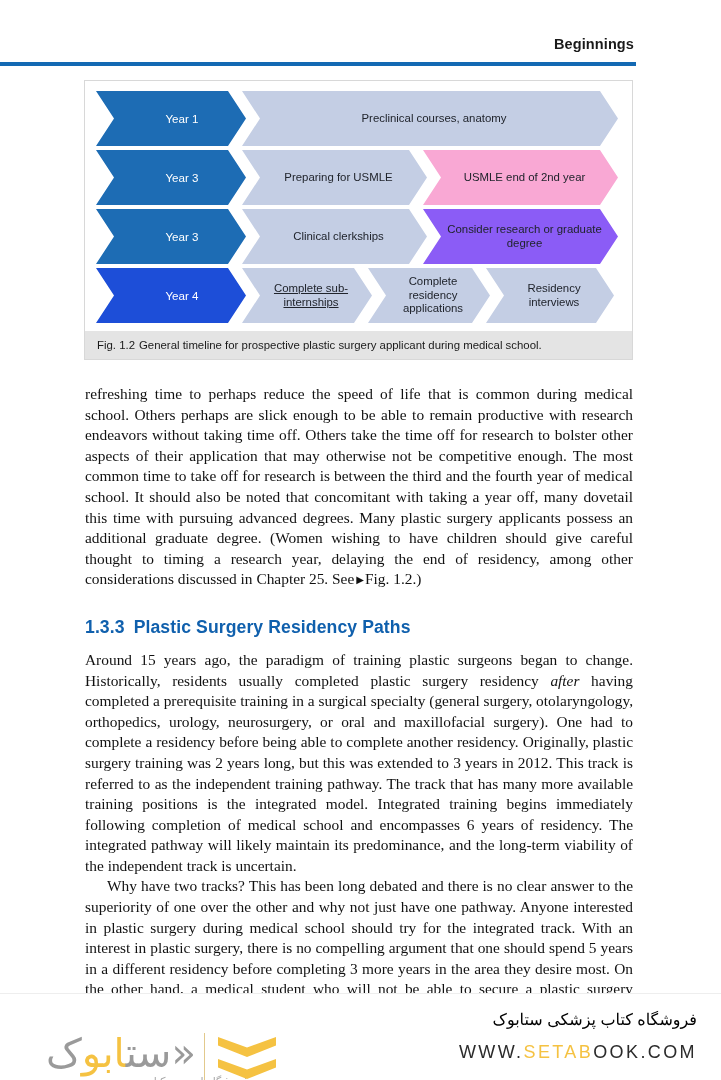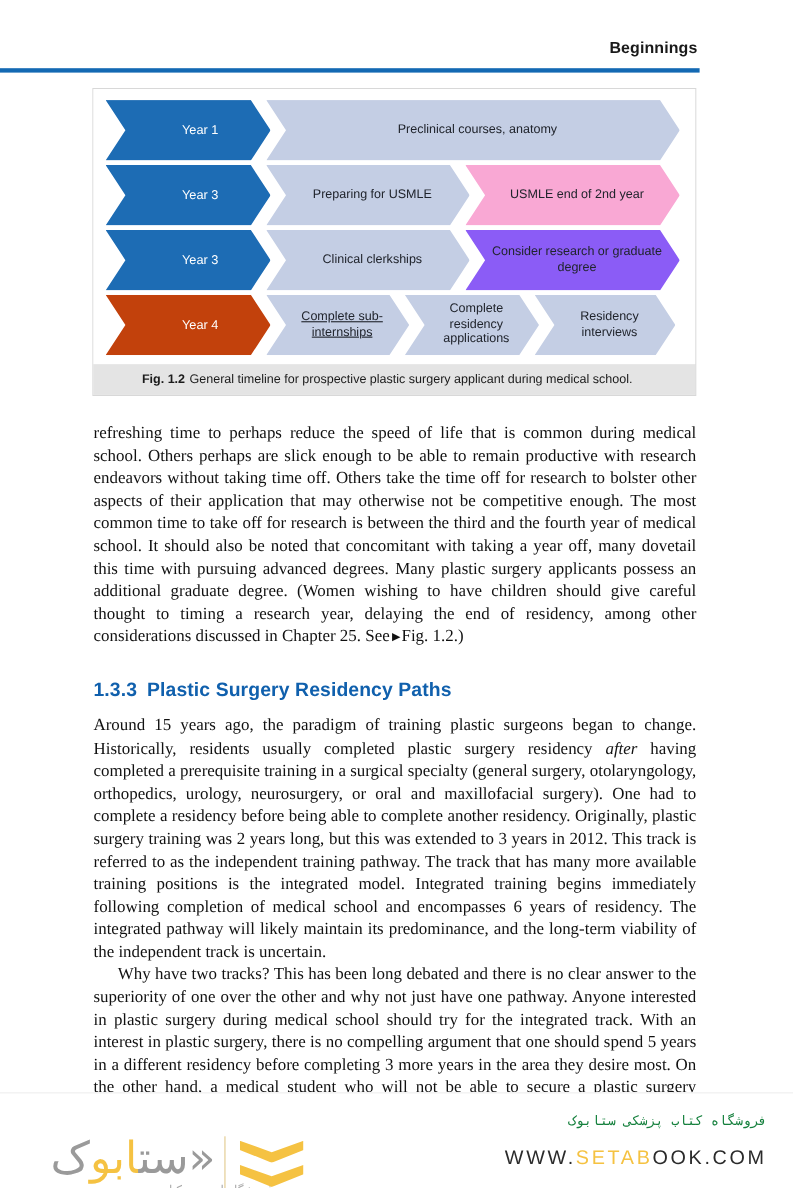--- a/index.html
+++ b/index.html
@@ -100,23 +100,22 @@
   
   #figure-caption {
     background: #e4e4e4;
     padding: 7px 10px 7px 12px;
     font-family: "Liberation Sans", sans-serif;
     font-size: 11.4px;
     color: #1a1a1a;
     line-height: 14px;
   }
   #figure-caption .fig-num {
-    font-weight: bold;
+    font-weight: normal;
     margin-right: 4px;
-    margin-left: 32px;
   }
 
   
   #body-column {
     position: absolute;
     left: 85px;
     top: 384px;
     width: 548px;
   }
   p.body {
@@ -216,23 +215,23 @@
   #brand-logo .chevmark i.c2 { top: 22px; }
 
   #brand-text {
     position: absolute;
     right: 24px;
     top: 14px;
     text-align: right;
     width: 420px;
   }
   #brand-text .fa-line {
-    font-family: Liberation Mono, monospace;
-    font-size: 12px;
-    color: #15803d;
+    font-family: Liberation Sans, sans-serif;
+    font-size: 16px;
+    color: #000000;
     direction: rtl;
     line-height: 24px;
     white-space: nowrap;
   }
   #brand-text .url-line {
     font-family: Liberation Sans, sans-serif;
     font-size: 18px;
     letter-spacing: 2.4px;
     color: #2b2b2b;
     line-height: 34px;
@@ -275,21 +274,21 @@
           <span>Year 3</span>
         </div>
         <div class="chev step" style="background: rgb(196, 206, 228); flex: 0 0 185px;">
           <span>Clinical clerkships</span>
         </div>
         <div class="chev step" style="background: #8b5cf6; flex: 0 0 195px;">
           <span>Consider research or graduate degree</span>
         </div>
       </div>
       <div class="chev-row">
-        <div class="chev year" style="background: #c2410c; align-items: center;">
+        <div class="chev year" style="background: #1d4ed8; align-items: center;">
           <span>Year 4</span>
         </div>
         <div class="chev step" style="background: rgb(196, 206, 228); flex: 0 0 130px; text-decoration: underline;">
           <span>Complete sub-internships</span>
         </div>
         <div class="chev step" style="background: rgb(196, 206, 228); flex: 0 0 122px;">
           <span>Complete residency applications</span>
         </div>
         <div class="chev step" style="background: rgb(196, 206, 228); flex: 0 0 128px;">
           <span>Residency interviews</span>

